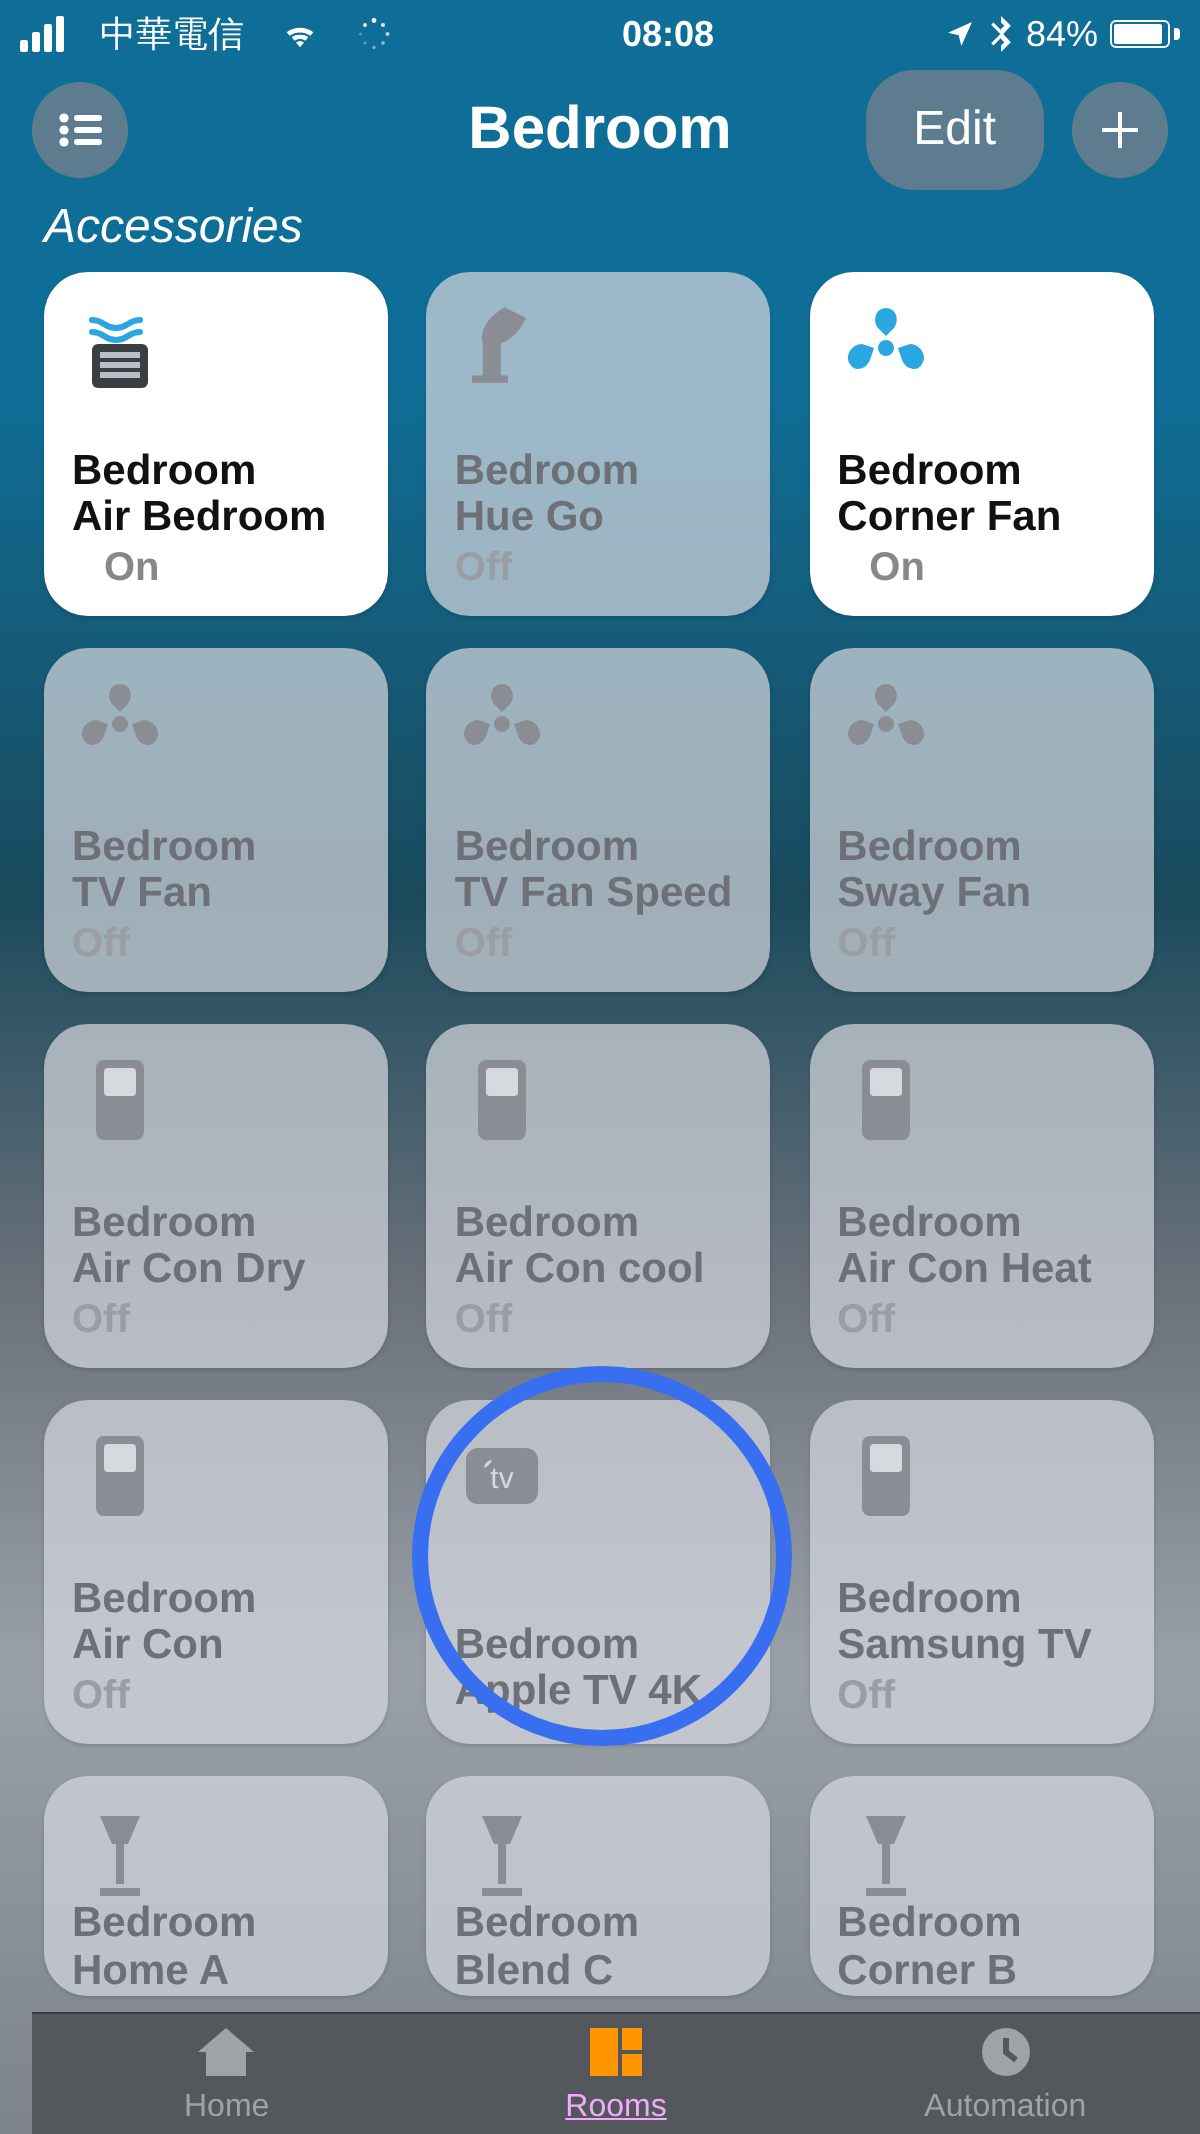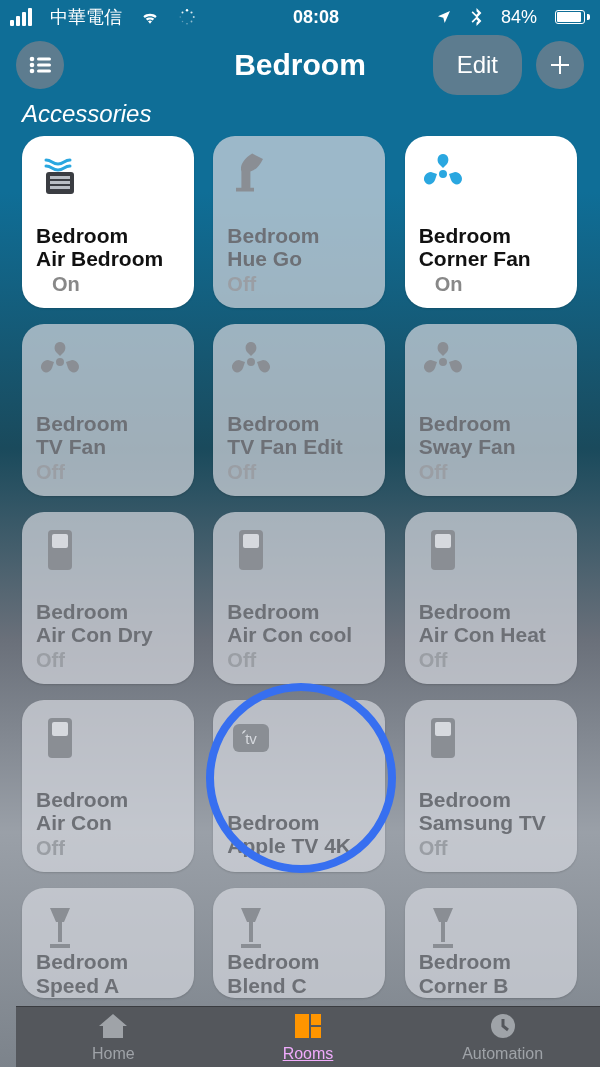--- a/index.html
+++ b/index.html
@@ -11,21 +11,21 @@
   }
   
   .status-bar {
     position: relative;
     height: 34px;
     display: flex; align-items: center; justify-content: space-between;
     padding: 0 10px;
     color: #fff; font-size: 18px; font-weight: 500;
   }
   .status-left { display: flex; align-items: center; gap: 18px; }
-  .status-right { display: flex; align-items: center; gap: 18px; justify-content: center; }
+  .status-right { display: flex; align-items: center; gap: 6px; justify-content: center; }
   .signal-bars { display: flex; align-items: flex-end; gap: 2px; }
   .signal-bars span { width: 4px; background:#fff; display:inline-block; border-radius:1px;}
   .sb1{height:6px}.sb2{height:10px}.sb3{height:14px}.sb4{height:18px;background:rgba(255,255,255,0.35)}
   .wifi-icon svg, .spinner-icon svg, .loc-icon svg, .bt-icon svg { display:block; }
   .battery { display:flex; align-items:center; gap:2px;}
   .battery-body { width:30px; height:14px; border:1.5px solid #fff; border-radius:3px; position:relative; }
   .battery-fill { position:absolute; left:1px; top:1px; bottom:1px; width:84%; background:#fff; border-radius:1px;}
   .battery-cap { width:3px; height:6px; background:#fff; border-radius:0 2px 2px 0;}
   
   .nav-bar {
@@ -215,21 +215,21 @@
     </div>
       </div>
       <div class="tile">
     <div class="icon-slot">
       <svg width="48" height="48" viewBox="0 0 48 48">
             <use href="#ic-fan" class="ic-off"></use>
           </svg>
     </div>
     <div class="labels">
       <div class="room">Bedroom</div>
-      <div class="name">TV Fan Edit</div>
+      <div class="name">TV Fan Speed</div>
       <div class="state">Off</div>
     </div>
       </div>
       <div class="tile">
     <div class="icon-slot">
       <svg width="48" height="48" viewBox="0 0 48 48">
             <use href="#ic-fan" class="ic-off"></use>
           </svg>
     </div>
     <div class="labels">
@@ -311,21 +311,21 @@
     </div>
       </div>
       <div class="tile cut">
     <div class="icon-slot">
       <svg width="48" height="48" viewBox="0 0 48 48">
             <use href="#ic-floorlamp" class="ic-off"></use>
           </svg>
     </div>
     <div class="labels">
       <div class="room">Bedroom</div>
-      <div class="name">Speed A</div>
+      <div class="name">Home A</div>
       <div class="state"></div>
     </div>
       </div>
       <div class="tile cut">
     <div class="icon-slot">
       <svg width="48" height="48" viewBox="0 0 48 48">
             <use href="#ic-floorlamp" class="ic-off"></use>
           </svg>
     </div>
     <div class="labels">

